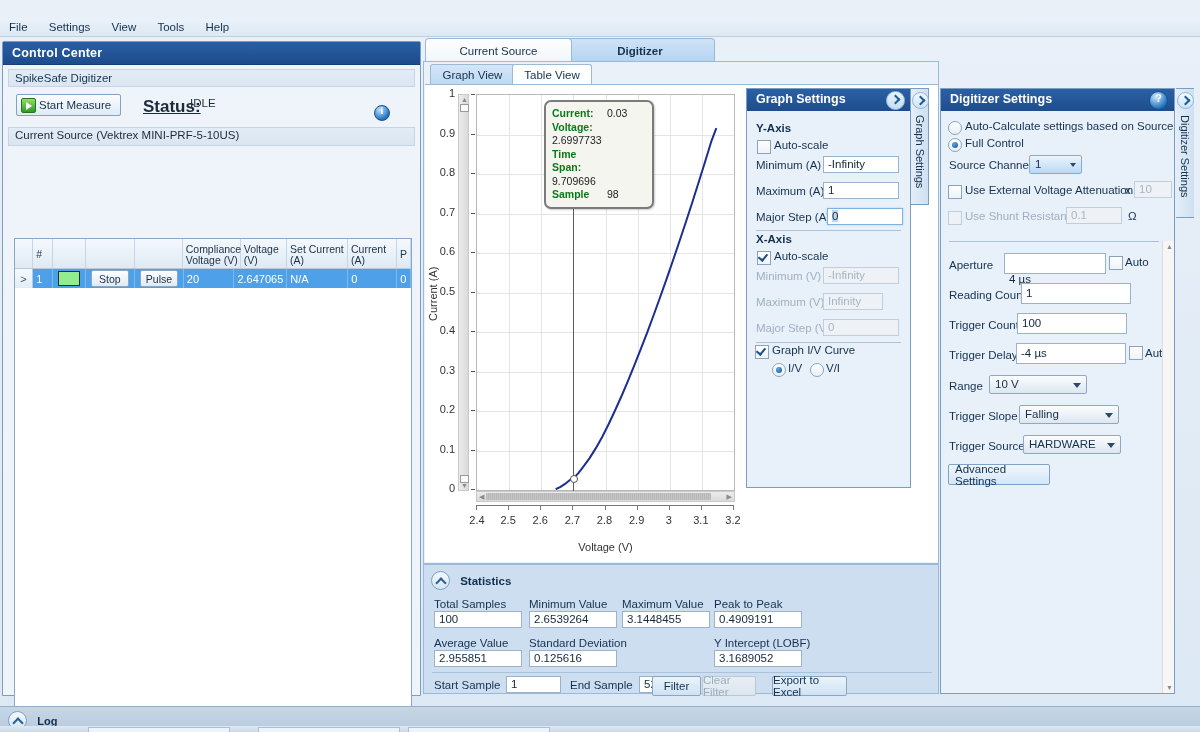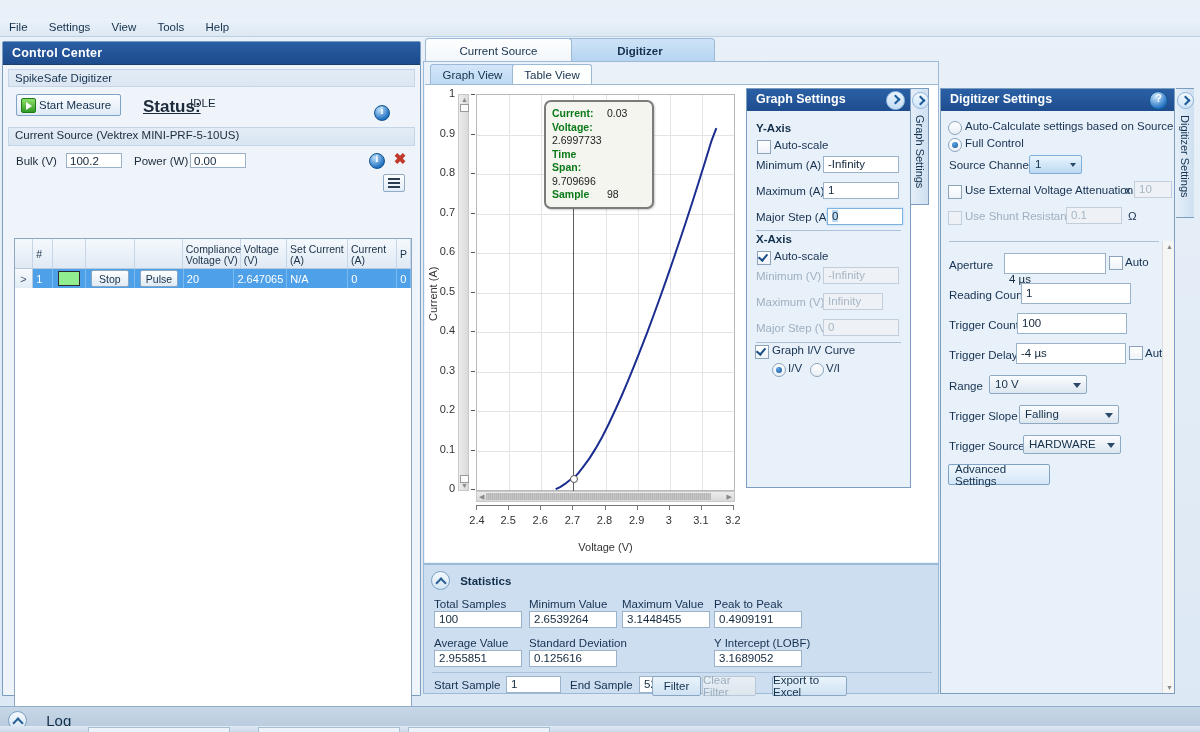--- a/index.html
+++ b/index.html
@@ -90,21 +90,21 @@
     background:linear-gradient(#cfe2f3,#a9c9e8);border:1px solid #8fb4da;}
   .hscroll .ar{position:absolute;top:2px;font-size:8px;color:#3b5a79;}
 
   
   .logbar{position:absolute;left:0;top:706px;width:1200px;height:26px;
     background:linear-gradient(#c6d6e6,#b6c9dd);border-top:1px solid #93aec8;}
   .chev{width:17px;height:17px;border-radius:50%;border:1px solid #7ba0c5;
     background:linear-gradient(#f3f9fe,#d5e5f4);position:relative;display:inline-block;vertical-align:middle;}
   .chev::after{content:"";position:absolute;left:4.5px;top:7px;width:6px;height:6px;
     border-left:2px solid #2a6096;border-top:2px solid #2a6096;transform:rotate(45deg);}
-  .logbar .lt{display:inline-block;vertical-align:middle;margin-left:16px;font-size:15px;color:#12304b;}
+  .logbar .lt{display:inline-block;vertical-align:middle;margin-left:7px;font-size:11px;color:#12304b;font-weight:bold;}
   .taskbar{position:absolute;left:0;top:726px;width:1200px;height:6px;background:linear-gradient(#dfe9f3,#cbd9e8);}
   .tb-item{position:absolute;top:1px;height:5px;border:1px solid #a9bfd4;background:#edf3fa;}
 
   
   .center{position:absolute;left:423px;top:38px;width:516px;height:656px;}
   .tabs-top{position:relative;height:24px;}
   .ttab{position:absolute;top:0;height:24px;line-height:24px;text-align:center;font-size:11.5px;
     border:1px solid #9cb9d6;border-bottom:none;border-radius:4px 4px 0 0;cursor:pointer;color:#16314d;}
   .ttab.inactive{background:linear-gradient(#fdfefe,#f1f6fb);}
   .ttab.active{background:linear-gradient(#cfe3f7,#b3d3f0);font-weight:bold;}
@@ -228,33 +228,20 @@
         <span class="play"></span>
         <span>Start Measure</span>
       </div>
       <div class="lbl-status">Status:</div>
       <div class="val-status">IDLE</div>
     </div>
     <span class="info-ico cc-info1"></span>
 
     <div class="srcbar">Current Source (Vektrex MINI-PRF-5-10US)</div>
 
-    <div class="bulkrow">
-      <div class="lb" style="left:8px">Bulk (V)</div>
-      <div class="fld" style="left:58px;top:3px;width:56px">100.2</div>
-      <div class="lb" style="left:126px">Power (W)</div>
-      <div class="fld" style="left:182px;top:3px;width:56px">0.00</div>
-      <span class="info-ico" style="position:absolute;right:30px;top:3px"></span>
-      <div class="x-ico">✖</div>
-      <div class="burger">
-          <b></b>
-          <b></b>
-          <b></b>
-        </div>
-    </div>
 
     <div class="grid">
       <div class="ghdr">
         <div class="gh gh0" style="width:20px"></div>
         <div class="gh" style="width:22px">#</div>
         <div class="gh" style="width:37px"></div>
         <div class="gh" style="width:56px"></div>
         <div class="gh" style="width:55px"></div>
         <div class="gh" style="width:58px">Compliance Voltage (V)</div>
         <div class="gh" style="width:53px">Voltage (V)</div>

